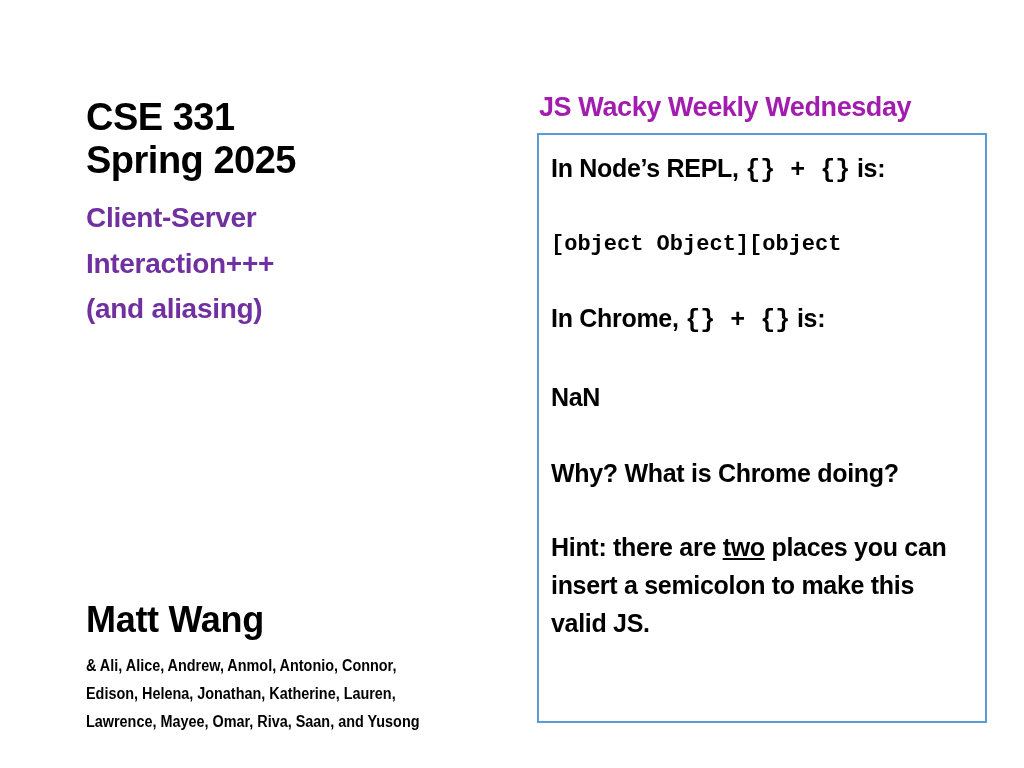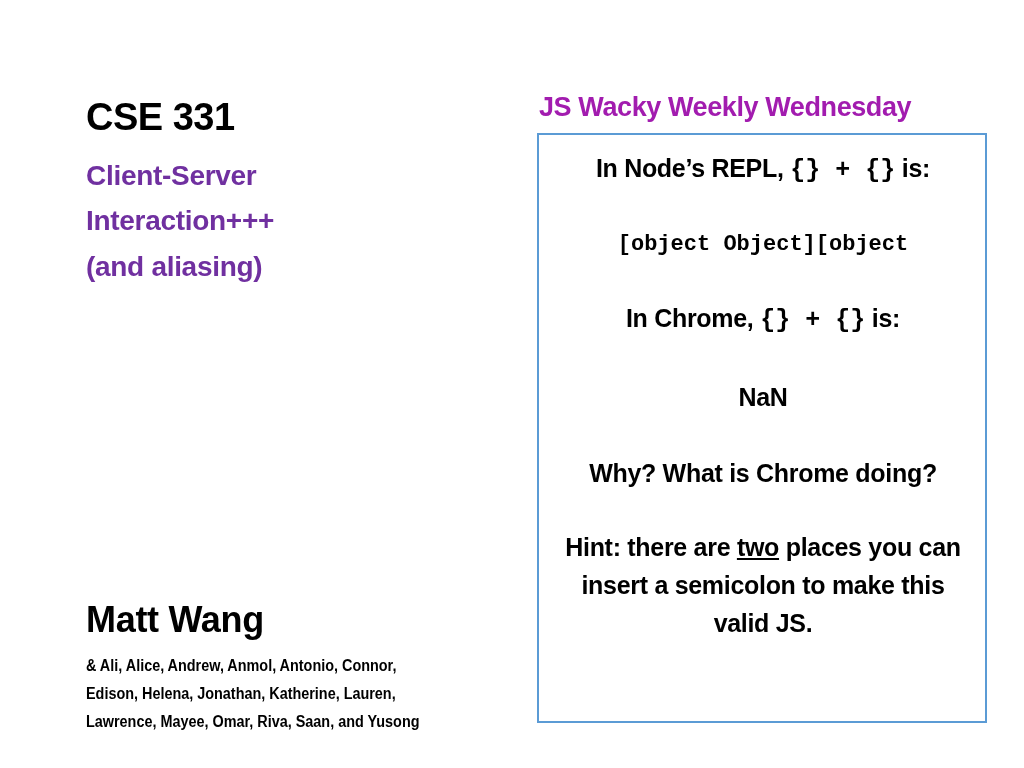--- a/index.html
+++ b/index.html
@@ -116,21 +116,20 @@
   }
 
   .qline {
     font-family: "Liberation Sans", sans-serif;
     font-weight: bold;
     font-size: 25px;
     line-height: 1.52;
     color: #000000;
     letter-spacing: -0.3px;
     margin: 0;
-    text-align: center;
   }
   .qline.mono {
     font-family: "Liberation Mono", monospace;
     font-weight: bold;
     font-size: 22px;
     letter-spacing: 0px;
   }
   .qline .code {
     font-family: "Liberation Mono", monospace;
     font-weight: bold;
@@ -149,20 +148,21 @@
   }
 </style>
 </head>
 <body>
 
 <div class="slide">
 
   <div class="left-col">
     <h1 class="course-title">
       <span class="line">CSE 331</span>
+      <span class="line">Spring 2025</span>
     </h1>
     <div class="subtitle">
       <span class="line">Client-Server</span>
       <span class="line">Interaction+++</span>
       <span class="line">(and aliasing)</span>
     </div>
   </div>
 
   <div class="author-block">
     <div class="author-name">Matt Wang</div>

